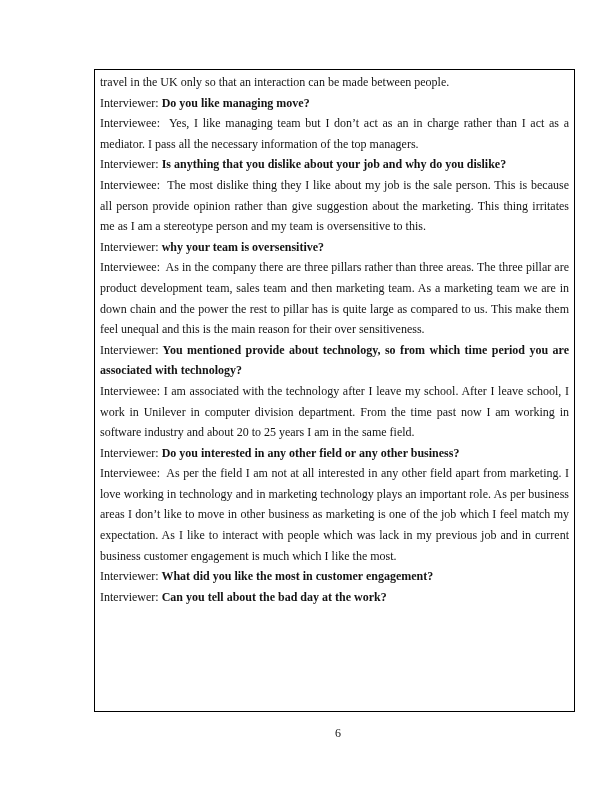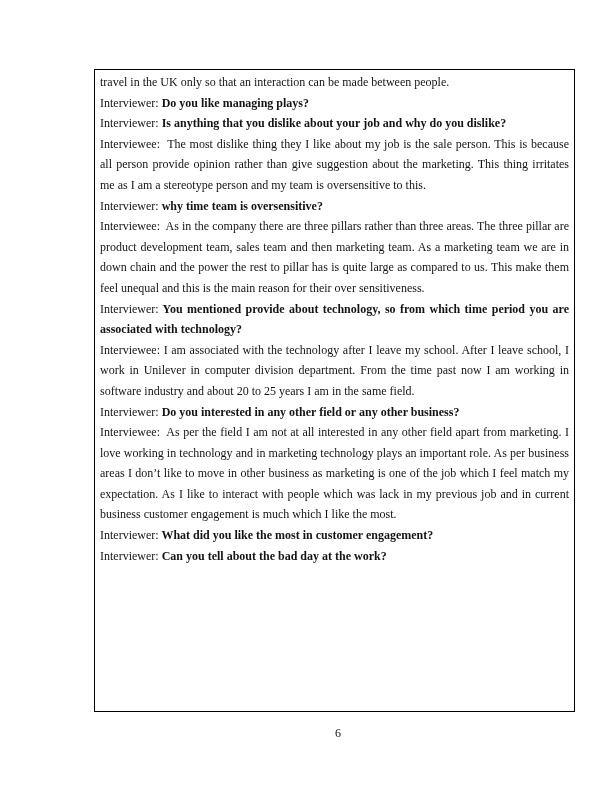--- a/index.html
+++ b/index.html
@@ -55,28 +55,29 @@
   }
 </style>
 </head>
 <body>
 
 <div class="page">
   <div class="text-box">
     <div class="text-box-inner" id="paragraphs">
   <p class="para continuation"><span class="speech">travel in the UK only so that an interaction can be made between people.</span></p>
 
-  <p class="para interviewer"><span class="speaker">Interviewer:</span><span class="speech"> Do you like managing plays?</span></p>
+  <p class="para interviewer"><span class="speaker">Interviewer:</span><span class="speech"> Do you like managing move?</span></p>
 
+  <p class="para interviewee"><span class="speaker">Interviewee:</span><span class="speech">&nbsp; Yes, I like managing team but I don’t act as an in charge rather than I act as a mediator. I pass all the necessary information of the top managers.</span></p>
 
   <p class="para interviewer"><span class="speaker">Interviewer:</span><span class="speech"> Is anything that you dislike about your job and why do you dislike?</span></p>
 
   <p class="para interviewee"><span class="speaker">Interviewee:</span><span class="speech">&nbsp; The most dislike thing they I like about my job is the sale person. This is because all person provide opinion rather than give suggestion about the marketing. This thing irritates me as I am a stereotype person and my team is oversensitive to this.</span></p>
 
-  <p class="para interviewer"><span class="speaker">Interviewer:</span><span class="speech"> why time team is oversensitive?</span></p>
+  <p class="para interviewer"><span class="speaker">Interviewer:</span><span class="speech"> why your team is oversensitive?</span></p>
 
   <p class="para interviewee"><span class="speaker">Interviewee:</span><span class="speech">&nbsp; As in the company there are three pillars rather than three areas. The three pillar are product development team, sales team and then marketing team. As a marketing team we are in down chain and the power the rest to pillar has is quite large as compared to us. This make them feel unequal and this is the main reason for their over sensitiveness.</span></p>
 
   <p class="para interviewer"><span class="speaker">Interviewer:</span><span class="speech"> You mentioned provide about technology, so from which time period you are associated with technology?</span></p>
 
   <p class="para interviewee"><span class="speaker">Interviewee:</span><span class="speech"> I am associated with the technology after I leave my school. After I leave school, I work in Unilever in computer division department. From the time past now I am working in software industry and about 20 to 25 years I am in the same field.</span></p>
 
   <p class="para interviewer"><span class="speaker">Interviewer:</span><span class="speech"> Do you interested in any other field or any other business?</span></p>
 
   <p class="para interviewee"><span class="speaker">Interviewee:</span><span class="speech">&nbsp; As per the field I am not at all interested in any other field apart from marketing. I love working in technology and in marketing technology plays an important role. As per business areas I don’t like to move in other business as marketing is one of the job which I feel match my expectation. As I like to interact with people which was lack in my previous job and in current business customer engagement is much which I like the most.</span></p>

